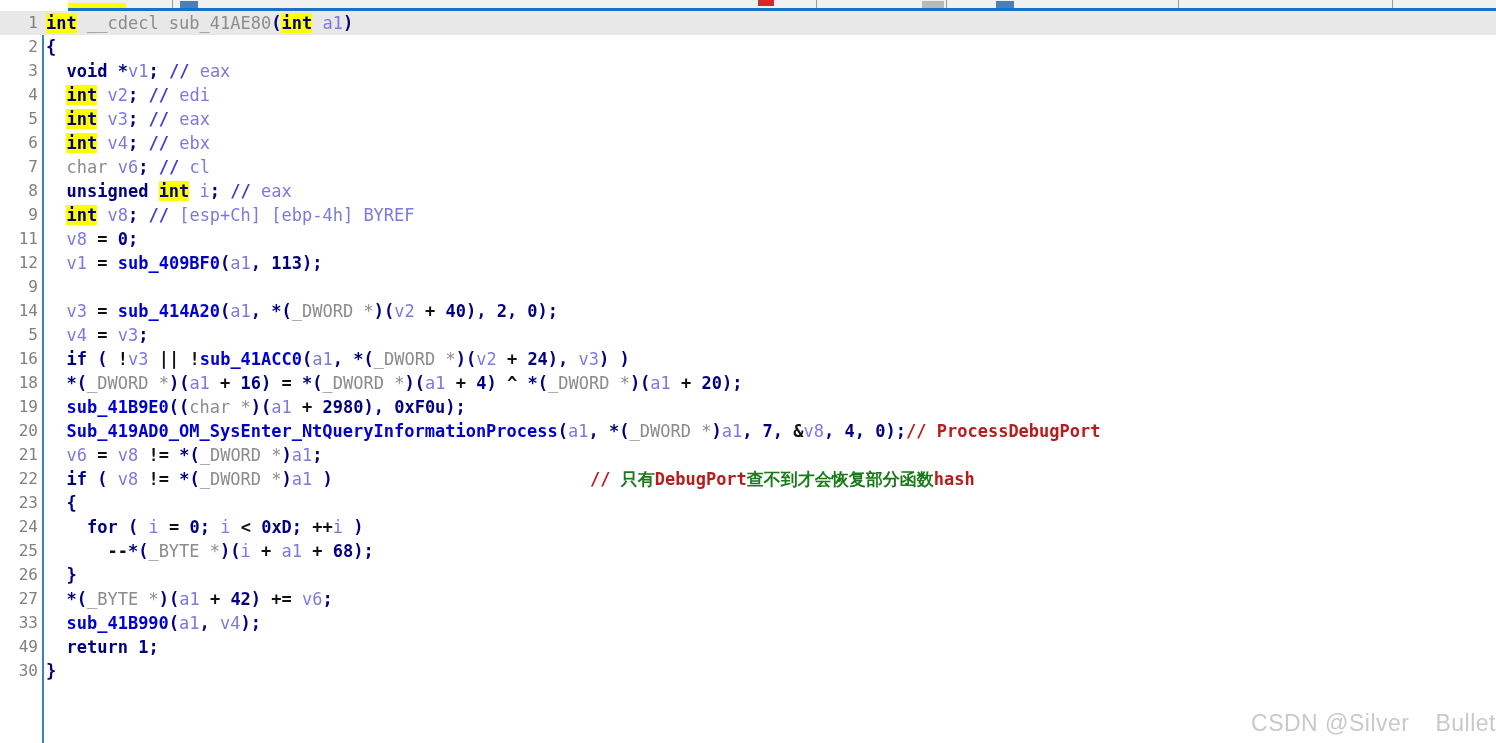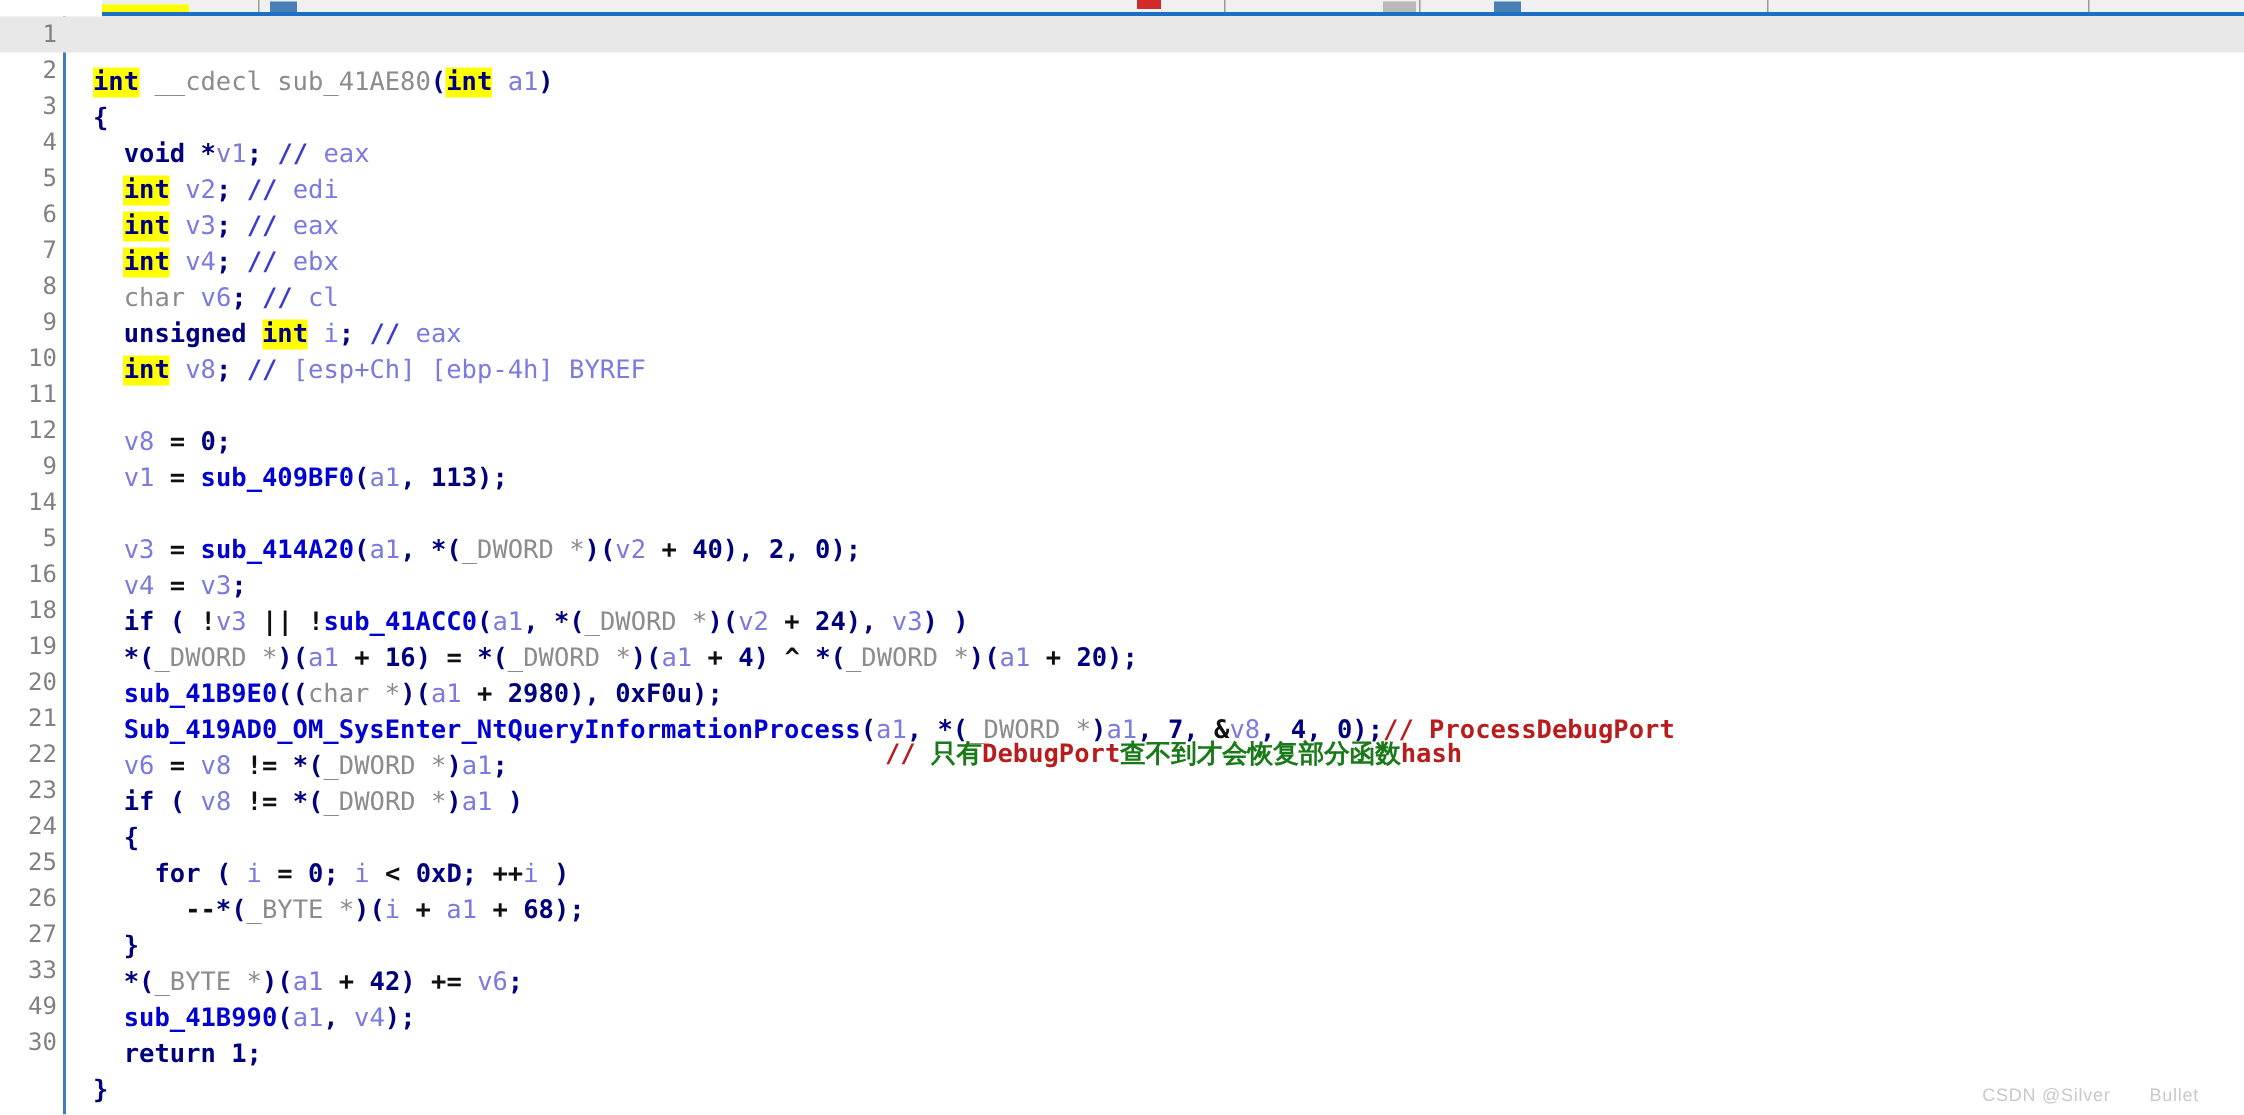--- a/index.html
+++ b/index.html
@@ -57,23 +57,22 @@
   .line.current { background: #e8e8e8; }
 
   .lineno {
     position: absolute; left: 0; top: 0; width: 38px;
     text-align: right;
     color: #808080;
     font-size: 16px;
     font-family: "DejaVu Sans Mono", "Liberation Mono", monospace;
   }
   .code {
-    position: absolute; left: 62px; top: 0;
+    position: absolute; left: 46px; top: 0;
     color: #2b2b2b;
-    margin-top: 32px;
   }
 
   
   .kw     { color: #00007f; font-weight: bold; }          
   .kw.hl  { background: #ffff00; }                         
   .type   { color: #8c8c8c; }                              
   .fndef  { color: #8c8c8c; }                              
   .fn     { color: #0000d2; font-weight: bold; }           
   .var    { color: #7a7ae0; }                              
   .num    { color: #00007f; font-weight: bold; }           
@@ -81,23 +80,23 @@
   .op     { color: #101010; font-weight: bold; }
   .cmt    { color: #7a7ae0; }                              
   .cmtslash { color: #3b3bd0; font-weight: bold; }
   .gcmt   { color: #b91c1c; font-weight: bold; }           
   .gcmt-cn { color: #1a7a1a; font-family: "DejaVu Sans", "Liberation Sans", sans-serif; font-weight: bold; }
 
   .trailing { position: absolute; top: 0; white-space: pre; }
 
   
   .watermark {
-    position: absolute; right: 30px; bottom: 6px;
+    position: absolute; right: 0; bottom: 6px;
     color: #c9c9c9;
-    font-size: 12px;
+    font-size: 23px;
     font-family: "Liberation Sans", "DejaVu Sans", sans-serif;
     letter-spacing: 0.5px;
     user-select: none;
   }
   .watermark .wm-gap { display: inline-block; width: 26px; }
 </style>
 </head>
 <body>
 
 <div id="app">
@@ -122,21 +121,20 @@
     <div id="lines">
         <div class="line current"><span class="lineno">1</span><span class="code"><span class="kw hl">int</span><span class=""> </span><span class="fndef">__cdecl sub_41AE80</span><span class="punc">(</span><span class="kw hl">int</span><span class=""> </span><span class="var">a1</span><span class="punc">)</span></span></div>
         <div class="line"><span class="lineno">2</span><span class="code"><span class="punc">{</span></span></div>
         <div class="line"><span class="lineno">3</span><span class="code"><span class="">  </span><span class="kw">void</span><span class=""> </span><span class="punc">*</span><span class="var">v1</span><span class="punc">;</span><span class=""> </span><span class="cmtslash">//</span><span class="cmt"> eax</span></span></div>
         <div class="line"><span class="lineno">4</span><span class="code"><span class="">  </span><span class="kw hl">int</span><span class=""> </span><span class="var">v2</span><span class="punc">;</span><span class=""> </span><span class="cmtslash">//</span><span class="cmt"> edi</span></span></div>
         <div class="line"><span class="lineno">5</span><span class="code"><span class="">  </span><span class="kw hl">int</span><span class=""> </span><span class="var">v3</span><span class="punc">;</span><span class=""> </span><span class="cmtslash">//</span><span class="cmt"> eax</span></span></div>
         <div class="line"><span class="lineno">6</span><span class="code"><span class="">  </span><span class="kw hl">int</span><span class=""> </span><span class="var">v4</span><span class="punc">;</span><span class=""> </span><span class="cmtslash">//</span><span class="cmt"> ebx</span></span></div>
         <div class="line"><span class="lineno">7</span><span class="code"><span class="">  </span><span class="type">char</span><span class=""> </span><span class="var">v6</span><span class="punc">;</span><span class=""> </span><span class="cmtslash">//</span><span class="cmt"> cl</span></span></div>
         <div class="line"><span class="lineno">8</span><span class="code"><span class="">  </span><span class="kw">unsigned</span><span class=""> </span><span class="kw hl">int</span><span class=""> </span><span class="var">i</span><span class="punc">;</span><span class=""> </span><span class="cmtslash">//</span><span class="cmt"> eax</span></span></div>
         <div class="line"><span class="lineno">9</span><span class="code"><span class="">  </span><span class="kw hl">int</span><span class=""> </span><span class="var">v8</span><span class="punc">;</span><span class=""> </span><span class="cmtslash">//</span><span class="cmt"> [esp+Ch] [ebp-4h] BYREF</span></span></div>
-        <div class="line"><span class="lineno">10</span><span class="code"></span></div>
         <div class="line"><span class="lineno">11</span><span class="code"><span class="">  </span><span class="var">v8</span><span class=""> </span><span class="op">=</span><span class=""> </span><span class="num">0</span><span class="punc">;</span></span></div>
         <div class="line"><span class="lineno">12</span><span class="code"><span class="">  </span><span class="var">v1</span><span class=""> </span><span class="op">=</span><span class=""> </span><span class="fn">sub_409BF0</span><span class="punc">(</span><span class="var">a1</span><span class="punc">, </span><span class="num">113</span><span class="punc">);</span></span></div>
         <div class="line"><span class="lineno">9</span></div>
         <div class="line"><span class="lineno">14</span><span class="code"><span class="">  </span><span class="var">v3</span><span class=""> </span><span class="op">=</span><span class=""> </span><span class="fn">sub_414A20</span><span class="punc">(</span><span class="var">a1</span><span class="punc">, </span><span class="punc">*(</span><span class="type">_DWORD</span><span class=""> </span><span class="type">*</span><span class="punc">)(</span><span class="var">v2</span><span class=""> </span><span class="op">+</span><span class=""> </span><span class="num">40</span><span class="punc">), </span><span class="num">2</span><span class="punc">, </span><span class="num">0</span><span class="punc">);</span></span></div>
         <div class="line"><span class="lineno">5</span><span class="code"><span class="">  </span><span class="var">v4</span><span class=""> </span><span class="op">=</span><span class=""> </span><span class="var">v3</span><span class="punc">;</span></span></div>
         <div class="line"><span class="lineno">16</span><span class="code"><span class="">  </span><span class="kw">if</span><span class=""> </span><span class="punc">( </span><span class="op">!</span><span class="var">v3</span><span class=""> </span><span class="op">||</span><span class=""> </span><span class="op">!</span><span class="fn">sub_41ACC0</span><span class="punc">(</span><span class="var">a1</span><span class="punc">, </span><span class="punc">*(</span><span class="type">_DWORD</span><span class=""> </span><span class="type">*</span><span class="punc">)(</span><span class="var">v2</span><span class=""> </span><span class="op">+</span><span class=""> </span><span class="num">24</span><span class="punc">), </span><span class="var">v3</span><span class="punc">) )</span></span></div>
         <div class="line"><span class="lineno">18</span><span class="code"><span class="">  </span><span class="punc">*(</span><span class="type">_DWORD</span><span class=""> </span><span class="type">*</span><span class="punc">)(</span><span class="var">a1</span><span class=""> </span><span class="op">+</span><span class=""> </span><span class="num">16</span><span class="punc">)</span><span class=""> </span><span class="op">=</span><span class=""> </span><span class="punc">*(</span><span class="type">_DWORD</span><span class=""> </span><span class="type">*</span><span class="punc">)(</span><span class="var">a1</span><span class=""> </span><span class="op">+</span><span class=""> </span><span class="num">4</span><span class="punc">)</span><span class=""> </span><span class="op">^</span><span class=""> </span><span class="punc">*(</span><span class="type">_DWORD</span><span class=""> </span><span class="type">*</span><span class="punc">)(</span><span class="var">a1</span><span class=""> </span><span class="op">+</span><span class=""> </span><span class="num">20</span><span class="punc">);</span></span></div>
         <div class="line"><span class="lineno">19</span><span class="code"><span class="">  </span><span class="fn">sub_41B9E0</span><span class="punc">((</span><span class="type">char</span><span class=""> </span><span class="type">*</span><span class="punc">)(</span><span class="var">a1</span><span class=""> </span><span class="op">+</span><span class=""> </span><span class="num">2980</span><span class="punc">), </span><span class="num">0xF0u</span><span class="punc">);</span></span></div>
         <div class="line"><span class="lineno">20</span><span class="code"><span class="">  </span><span class="fn">Sub_419AD0_OM_SysEnter_NtQueryInformationProcess</span><span class="punc">(</span><span class="var">a1</span><span class="punc">, </span><span class="punc">*(</span><span class="type">_DWORD</span><span class=""> </span><span class="type">*</span><span class="punc">)</span><span class="var">a1</span><span class="punc">, </span><span class="num">7</span><span class="punc">, </span><span class="op">&amp;</span><span class="var">v8</span><span class="punc">, </span><span class="num">4</span><span class="punc">, </span><span class="num">0</span><span class="punc">);</span><span class="gcmt">// ProcessDebugPort</span></span></div>
         <div class="line"><span class="lineno">21</span><span class="code"><span class="">  </span><span class="var">v6</span><span class=""> </span><span class="op">=</span><span class=""> </span><span class="var">v8</span><span class=""> </span><span class="op">!=</span><span class=""> </span><span class="punc">*(</span><span class="type">_DWORD</span><span class=""> </span><span class="type">*</span><span class="punc">)</span><span class="var">a1</span><span class="punc">;</span></span></div>

